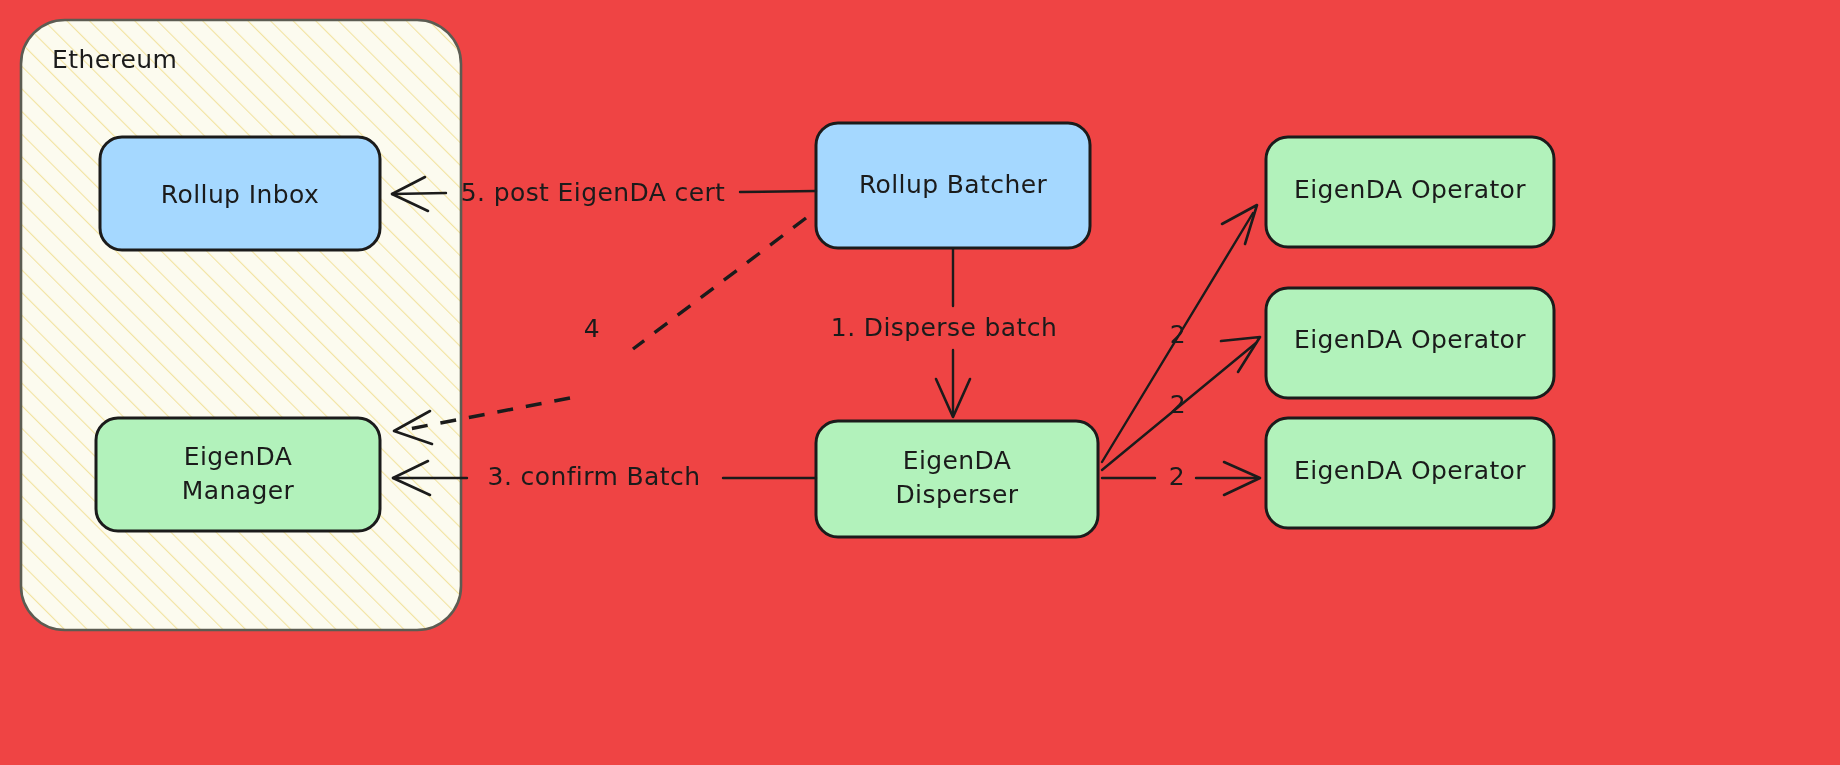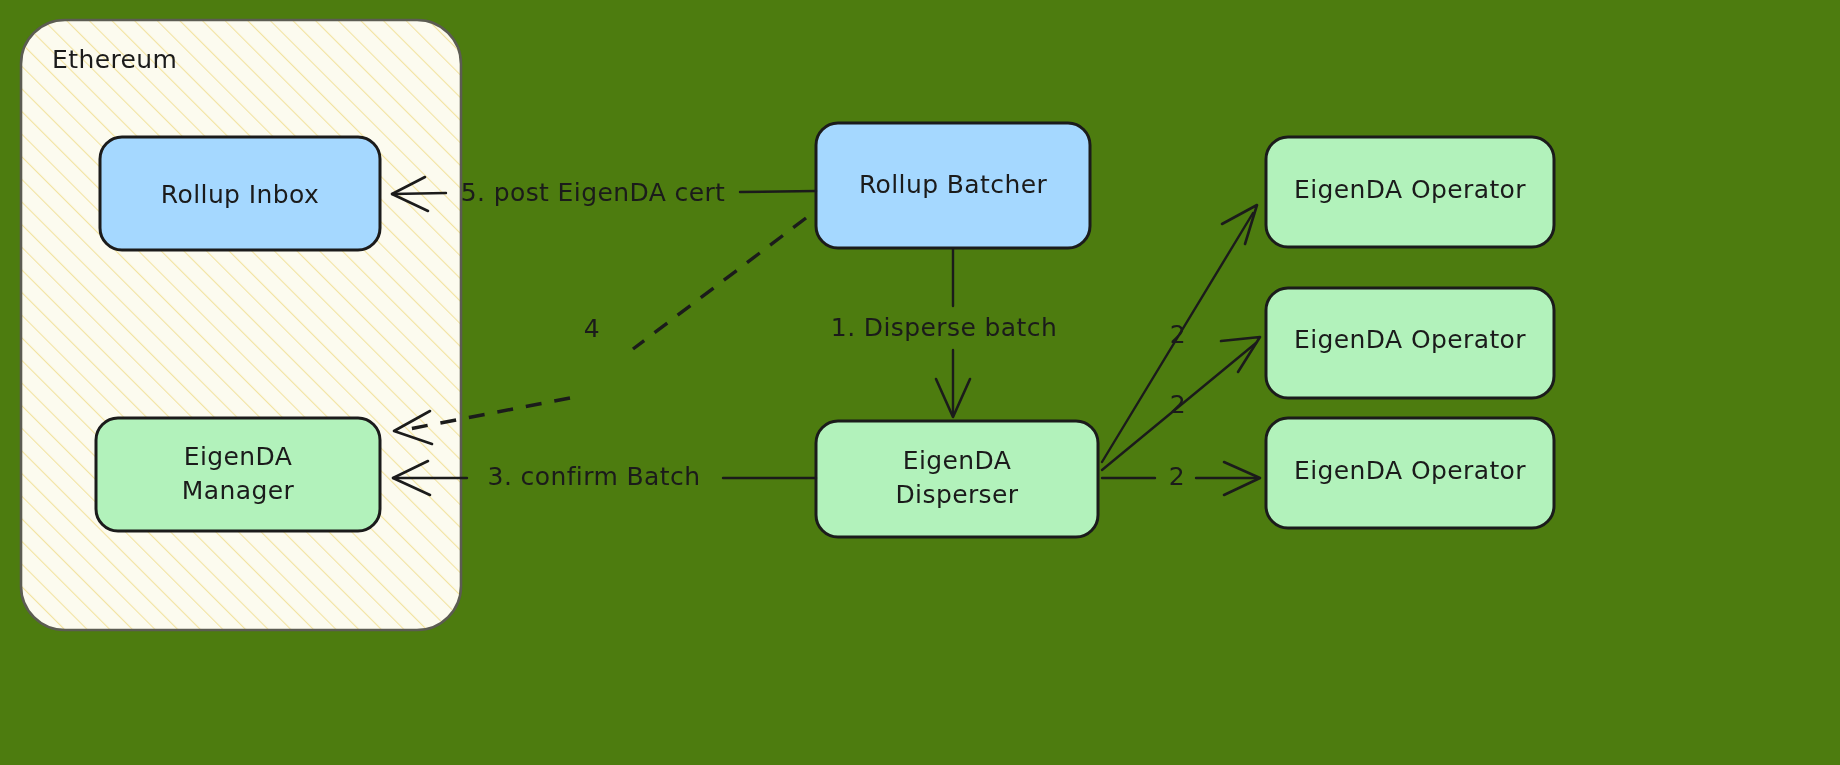--- a/index.html
+++ b/index.html
@@ -8,21 +8,21 @@
     padding: 0;
     background: #ffffff;
   }
   body {
     font-family: "DejaVu Sans", sans-serif;
   }
   #canvas {
     position: relative;
     width: 1840px;
     height: 765px;
-    background: #4d7c0f;
+    background: #ef4444;
     overflow: hidden;
   }
   #diagram-svg {
     position: absolute;
     left: 0;
     top: 0;
     width: 1840px;
     height: 765px;
   }
   .node-label {

